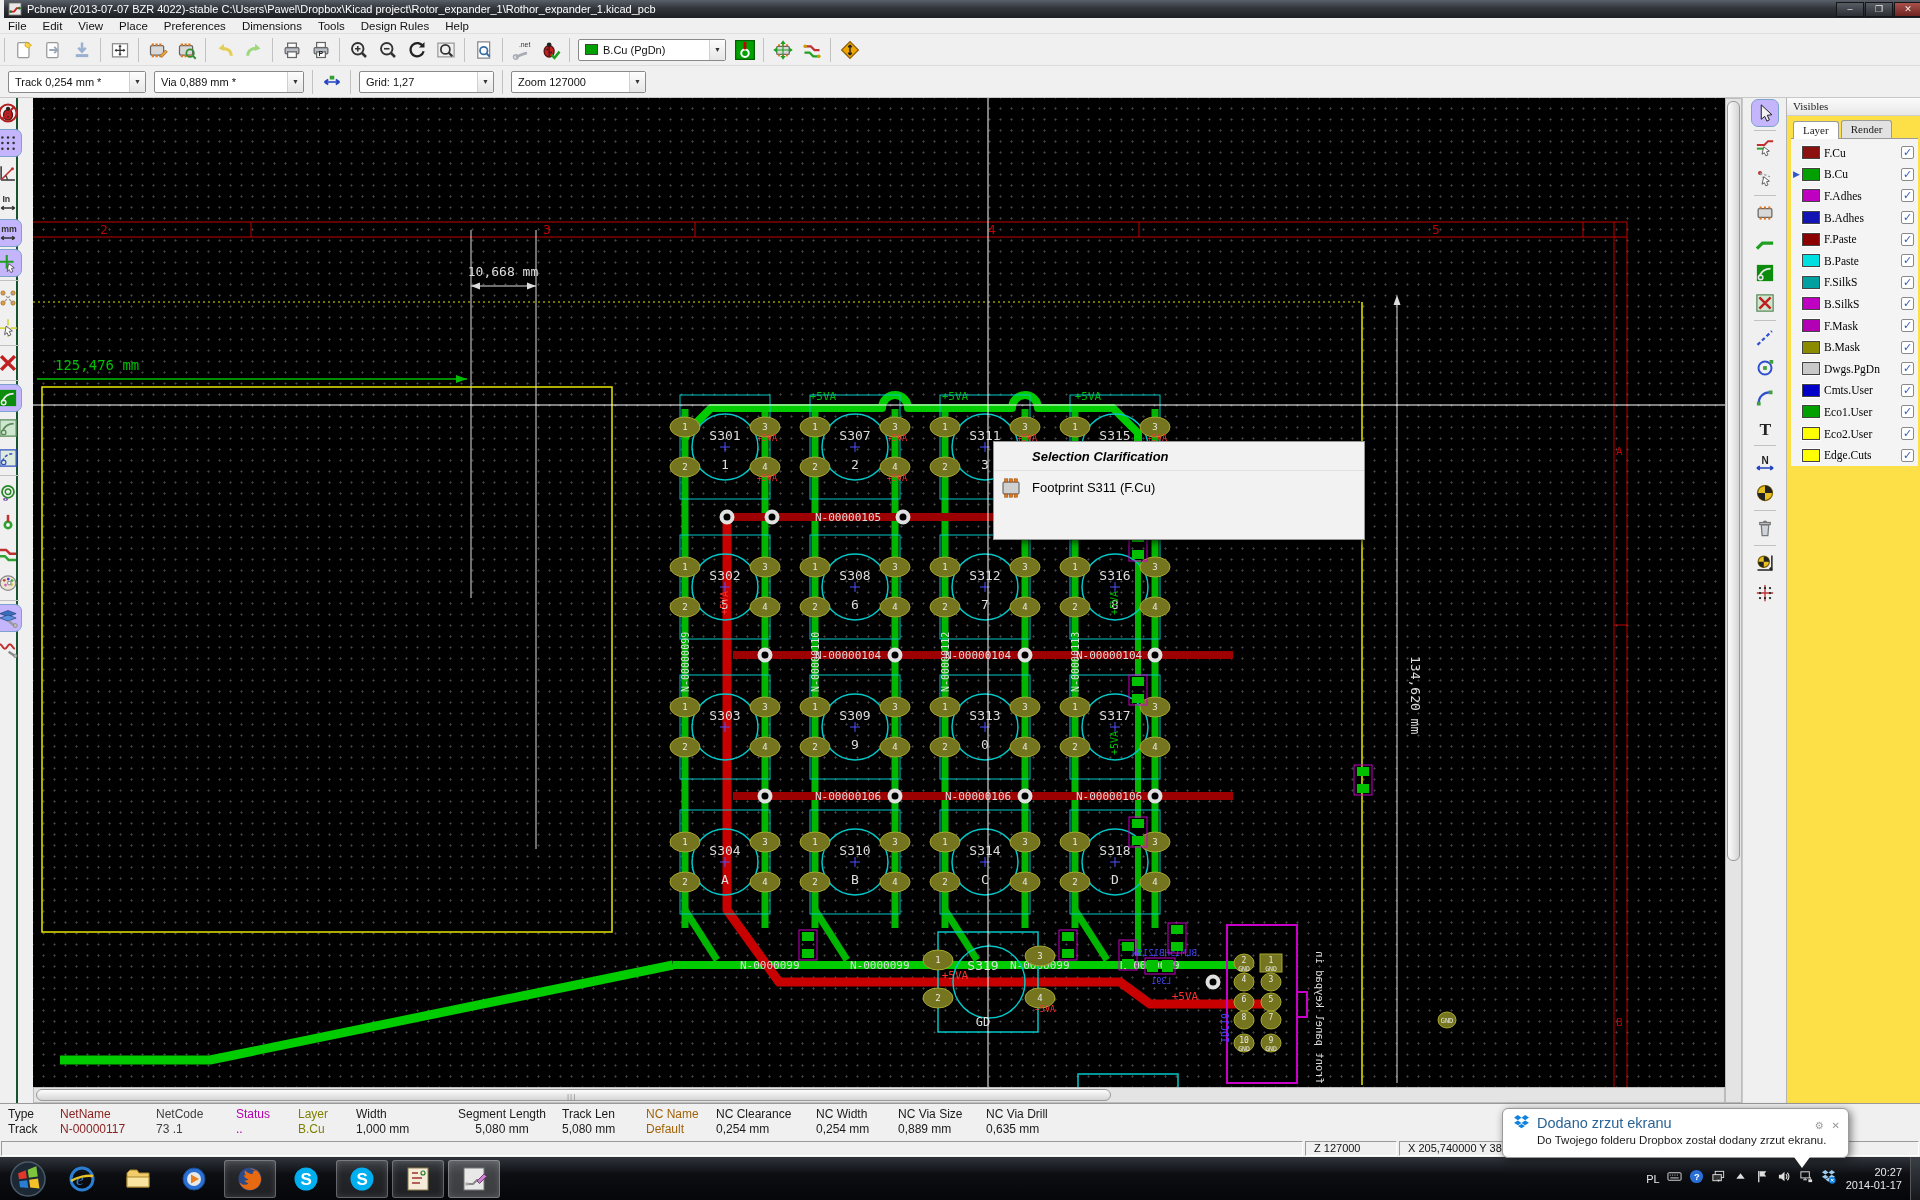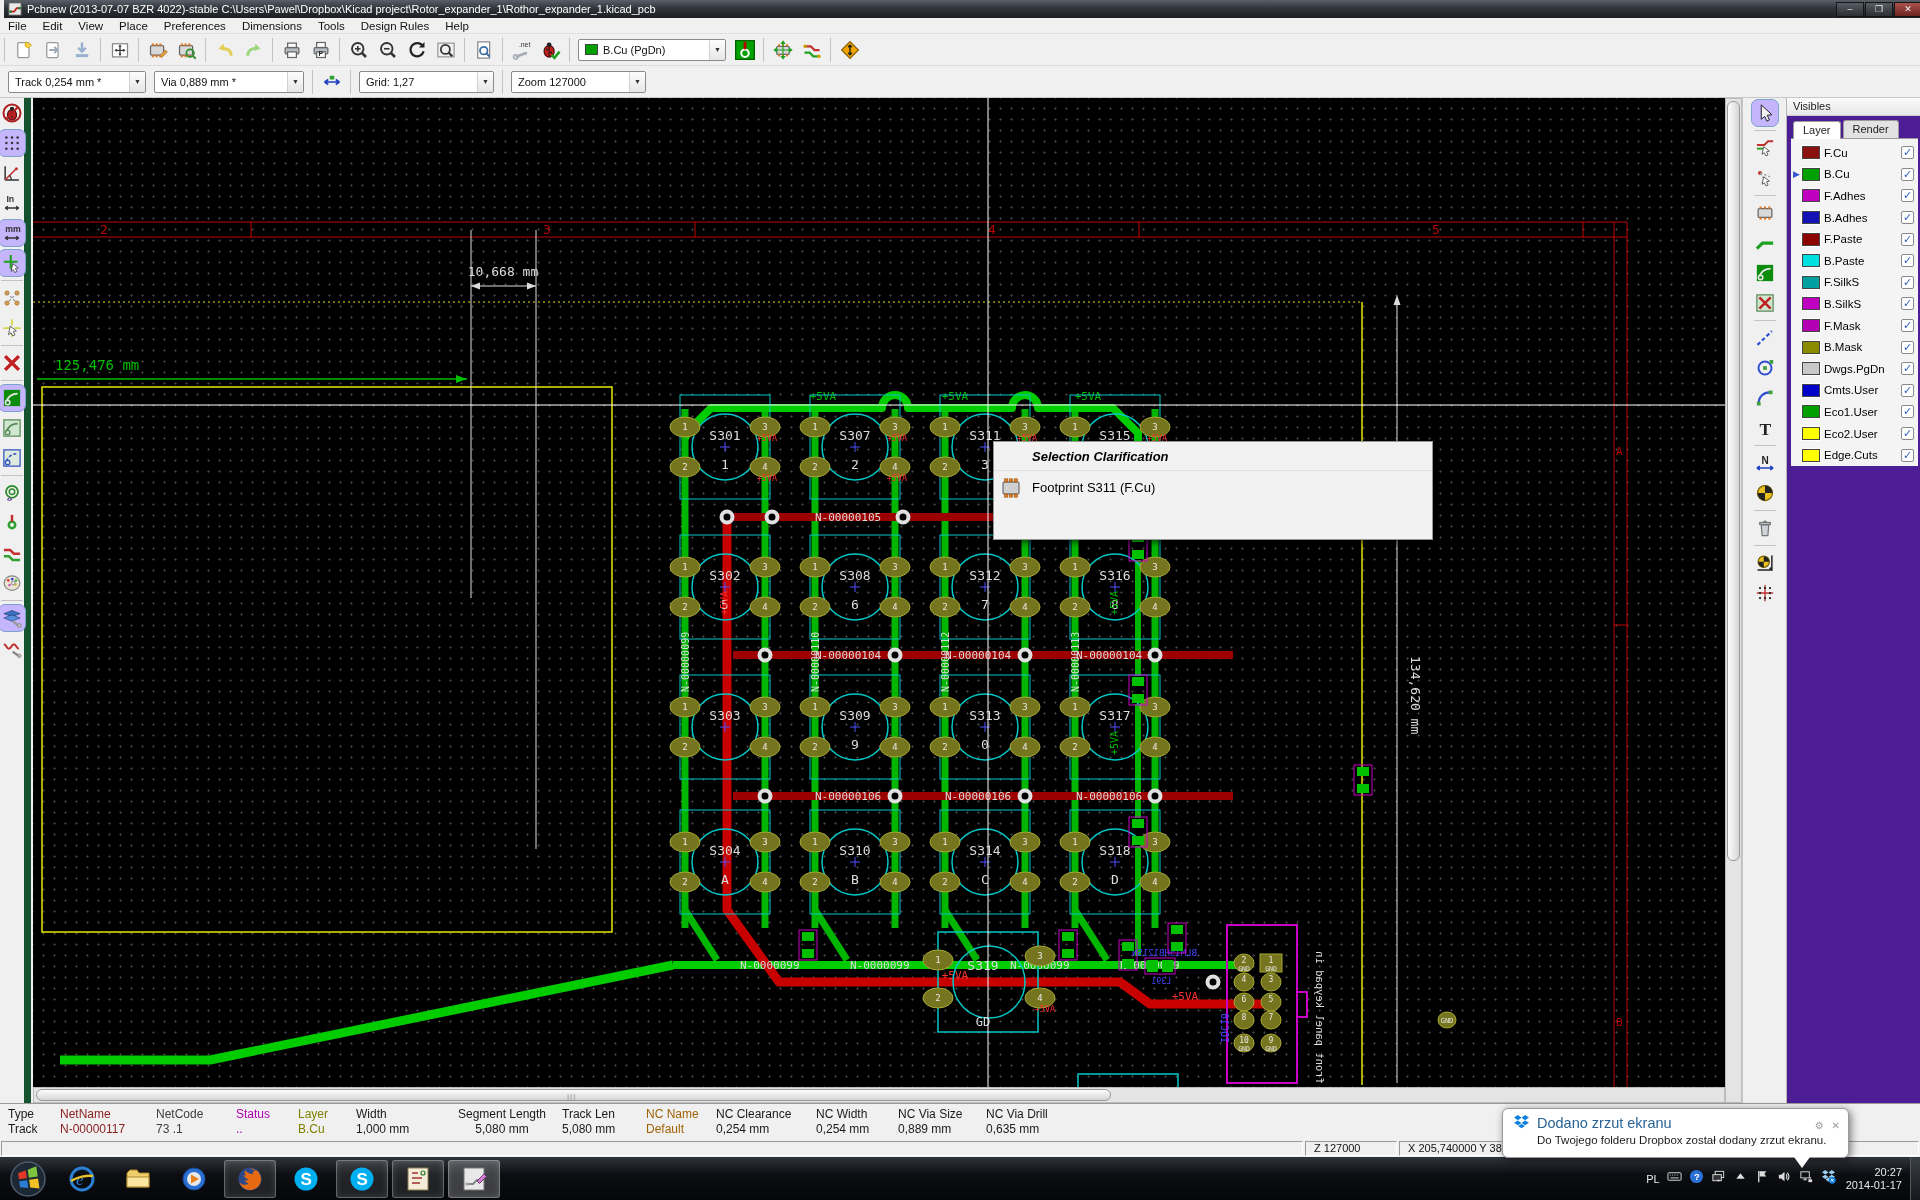--- a/index.html
+++ b/index.html
@@ -31,51 +31,51 @@
   .tbtn svg { width:20px; height:20px; }
   .tsep { width:1px; height:24px; background:#c2c2c2; margin:0 4px; }
   .combo { height:22px; background:#fff; border:1px solid #8a8a8a; border-radius:2px;
     display:flex; align-items:center; font-size:11px; color:#111; padding-left:6px; margin:0 4px; position:relative; }
   .combo .arrow { margin-left:auto; width:16px; height:100%; display:flex; align-items:center; justify-content:center;
     border-left:1px solid #d0d0d0; background:linear-gradient(#fdfdfd,#e6e6e6); font-size:7px; color:#333; }
   .combo .swatch { width:13px; height:11px; background:#00a000; border:1px solid #444; margin-right:5px; }
 
   
   .sidebar { position:absolute; top:98px; height:1005px; background:#f0f0f0; display:flex; flex-direction:column; align-items:center; }
-  #leftbar { left:0; width:31px; border-right:7px solid #14532d; }
+  #leftbar { left:0; width:18px; border-right:2px solid #14532d; }
   #rightbar { right:134px; width:44px; border-left:1px solid #c8c8c8; }
   .sbtn { width:28px; height:28px; margin:1px 0; display:flex; align-items:center; justify-content:center;
     border:1px solid transparent; border-radius:2px; }
   .sbtn svg { width:20px; height:20px; }
   .sbtn.active { border-color:#7da2ce; background:#c4b5fd;border-radius:7px; }
   .ssep { width:22px; height:1px; background:#c2c2c2; margin:2px 0; }
 
   
   .canvas-wrap { position:absolute; left:33px; top:98px; width:1709px; height:1005px; background:#d0d0d0; }
   .pcb-canvas { position:absolute; left:0; top:0; width:1692px; height:989px; background-color:#000;
     background-image:radial-gradient(circle, #454545 0.8px, transparent 1.4px); background-size:11px 11px; background-position:5px 5px; }
   .hscroll { position:absolute; left:0; top:989px; width:1692px; height:16px; background:#e4e4e4; border:1px solid #bcbcbc; }
   .hscroll .thumb { position:absolute; left:2px; top:1px; width:1075px; height:12px;
     background:linear-gradient(#fdfdfd,#d5d5d5); border:1px solid #9a9a9a; border-radius:6px; }
   .hscroll .grip { position:absolute; left:530px; top:3px; width:14px; height:8px; color:#888; font-size:8px; line-height:8px; letter-spacing:1px; }
   .vscroll { position:absolute; left:1692px; top:0; width:17px; height:1005px; background:#e4e4e4; border:1px solid #bcbcbc; }
   .vscroll .thumb { position:absolute; top:2px; left:1px; width:13px; height:760px;
     background:linear-gradient(90deg,#fdfdfd,#d5d5d5); border:1px solid #9a9a9a; border-radius:6px; }
 
   
-  .sel-popup { position:absolute; left:960px; top:343px; width:440px; height:99px; background:#f2f2f2;
+  .sel-popup { position:absolute; left:960px; top:343px; width:372px; height:99px; background:#f2f2f2;
     border:1px solid #979797; box-shadow:3px 3px 6px rgba(0,0,0,.55); font-size:13px; color:#000; }
   .sel-popup .ptitle { font-weight:bold; font-style:italic; padding:7px 0 6px 38px; border-bottom:1px solid #e0e0e0; }
   .sel-item { display:flex; align-items:center; height:33px; padding-left:4px; }
   .sel-item .iico { width:26px; height:24px; margin-right:8px; }
   .sel-item.selected { border:1px solid #7da2ce; border-radius:3px; margin:0 1px;
     background:linear-gradient(#f8fbfe,#e0ecf9 40%,#cfe2f5); }
 
   
-  .layers-panel { position:absolute; right:0; top:98px; width:134px; height:1005px; background:#4c1d95; border-left:1px solid #b5b5b5; }
+  .layers-panel { position:absolute; right:0; top:98px; width:134px; height:1005px; background:#fde047; border-left:1px solid #b5b5b5;font-family:Liberation Serif, serif; }
   .lp-title { height:18px; background:linear-gradient(#fbfbfb,#e8e8e8); border-bottom:1px solid #cfcfcf;
     font-size:11px; color:#222; padding:2px 0 0 6px; }
   .lp-tabs { display:flex; padding:4px 0 0 6px; }
   .lp-tab { font-size:11px; padding:2px 9px 3px; border:1px solid #9a9a9a; border-bottom:none;
     border-radius:3px 3px 0 0; background:#e2e2e2; color:#222; margin-right:2px; }
   .lp-tab.active { background:#fff; position:relative; top:1px; }
   .lp-list { border-top:1px solid #9a9a9a; background:#f4f4f4; margin:0 2px 0 4px; padding-top:3px; }
   .lrow { display:flex; align-items:center; height:21.6px; }
   .lrow .cur { width:11px; font-size:9px; color:#3355cc; text-align:center; }
   .lrow .sw { width:18px; height:13px; border:1px solid #444; outline:1px solid #fff; margin-right:4px; }

